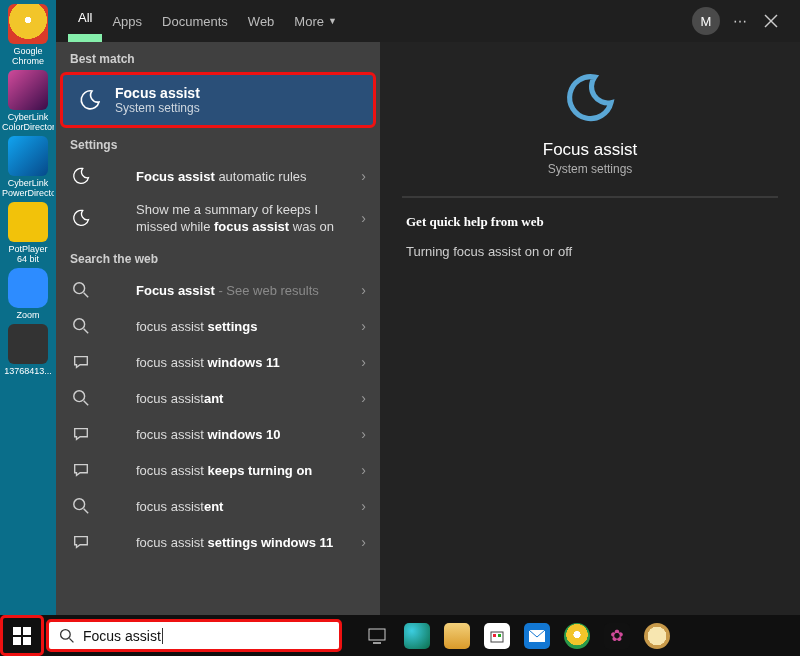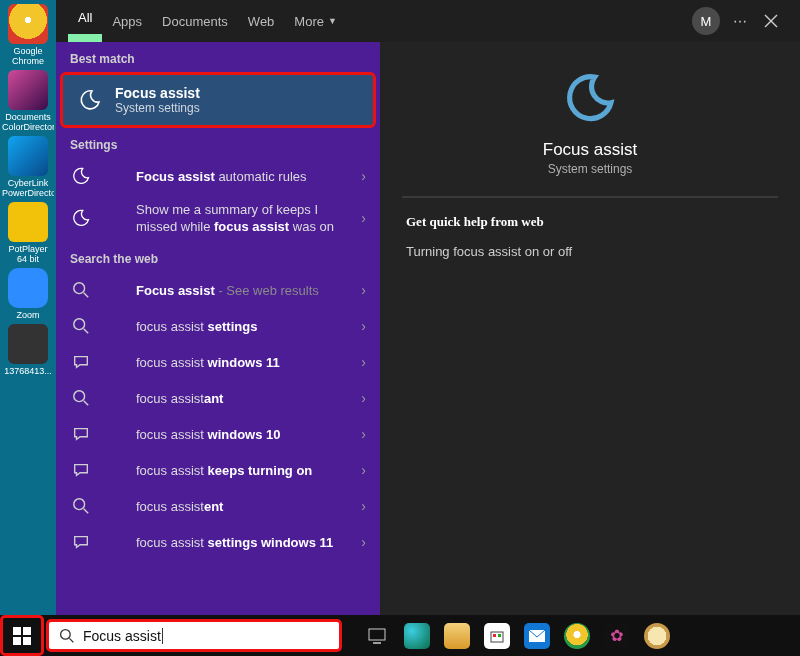--- a/index.html
+++ b/index.html
@@ -19,21 +19,21 @@
   .tab .chev { margin-left:4px; font-size:9px; }
   .tabs .spacer { flex:1; }
   .avatar { width:28px; height:28px; border-radius:50%; background:#4a4a4a; color:#fff; font-size:13px; display:flex; align-items:center; justify-content:center; margin:0 6px; }
   .tbtn { width:28px; height:28px; color:#ccc; display:flex; align-items:center; justify-content:center; font-size:14px; }
   .closex { width:34px; height:28px; color:#ccc; display:flex; align-items:center; justify-content:center; font-size:14px; }
   .closex svg, .tbtn svg { stroke:#ccc; }
 
   .body { flex:1; display:flex; overflow:hidden; }
 
   
-  .left { width:324px; background:#4c1d95; overflow-y:hidden; padding-bottom:6px; }
+  .left { width:324px; background:#404040; overflow-y:hidden; padding-bottom:6px; }
   .section-label{ color:#cfcfcf; font-size:12px; font-weight:600; padding:10px 14px 6px 14px; }
   .best { display:flex; align-items:center; background:#2a4f78; padding:10px 14px; border:3px solid #e11; border-radius:6px; margin:0 4px; }
   .best .micon{ width:26px; height:26px; margin-right:12px; display:flex; align-items:center; justify-content:center;}
   .best .t1{ color:#fff; font-size:14px; font-weight:600; }
   .best .t2{ color:#d0d8e0; font-size:12px; }
   .row { display:flex; align-items:center; padding:7px 14px; color:#dcdcdc; font-size:13px; cursor:pointer; }
   .row .micon{ width:22px; height:22px; margin-right:12px; display:flex; align-items:center; justify-content:center; flex-shrink:0;}
   .row .txt{ flex:1; line-height:17px;margin-left:32px; }
   .row .chev{ color:#9a9a9a; font-size:14px; }
   .row b{ color:#fff; font-weight:600; }
@@ -70,21 +70,21 @@
 </head>
 <body>
 
 <div class="desktop">
   <div class="dicon">
       <div class="sq" style="background:radial-gradient(circle at 50% 40%,#fff 0 10%,#f2c52a 11% 60%,#da3b2a 61% 100%)"></div>
       <div class="lbl">Google Chrome</div>
     </div>
   <div class="dicon">
       <div class="sq" style="background:linear-gradient(135deg,#d04a9a,#3a0d4a)"></div>
-      <div class="lbl">Documents ColorDirector</div>
+      <div class="lbl">CyberLink ColorDirector</div>
     </div>
   <div class="dicon">
       <div class="sq" style="background:linear-gradient(135deg,#11a4f0,#064a8a)"></div>
       <div class="lbl">CyberLink PowerDirector</div>
     </div>
   <div class="dicon">
       <div class="sq" style="background:#f2c20a"></div>
       <div class="lbl">PotPlayer 64 bit</div>
     </div>
   <div class="dicon">

